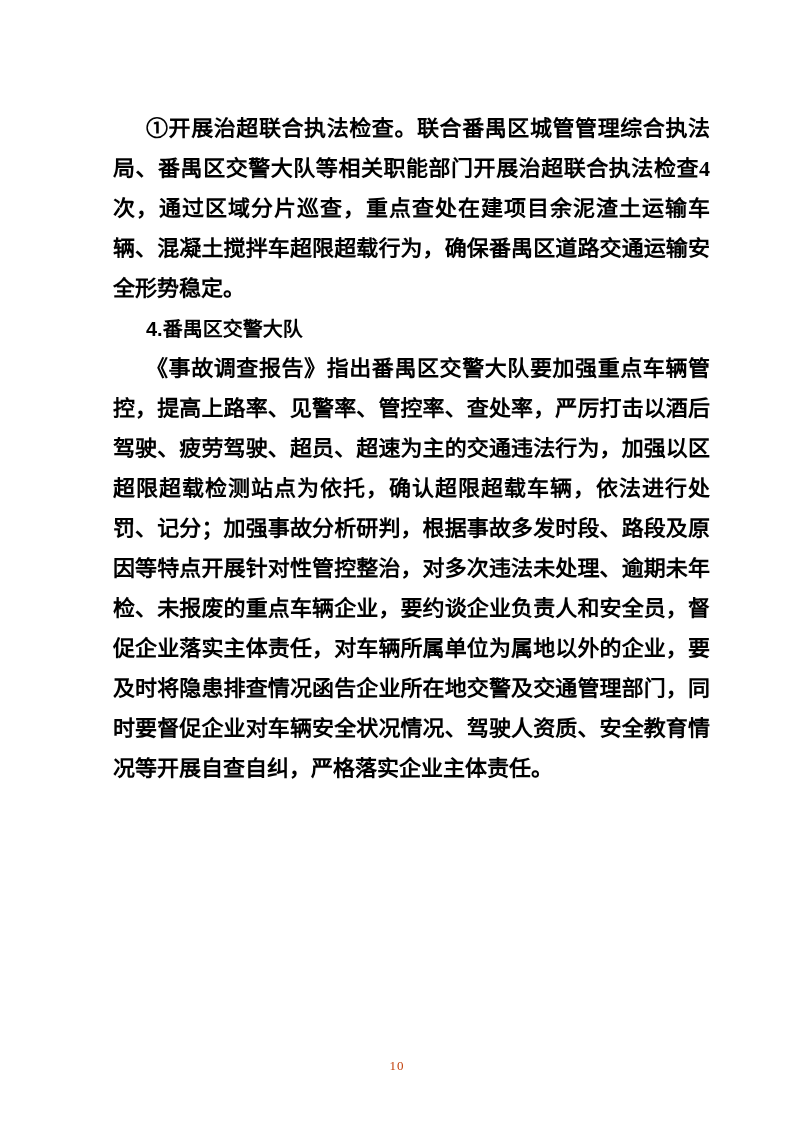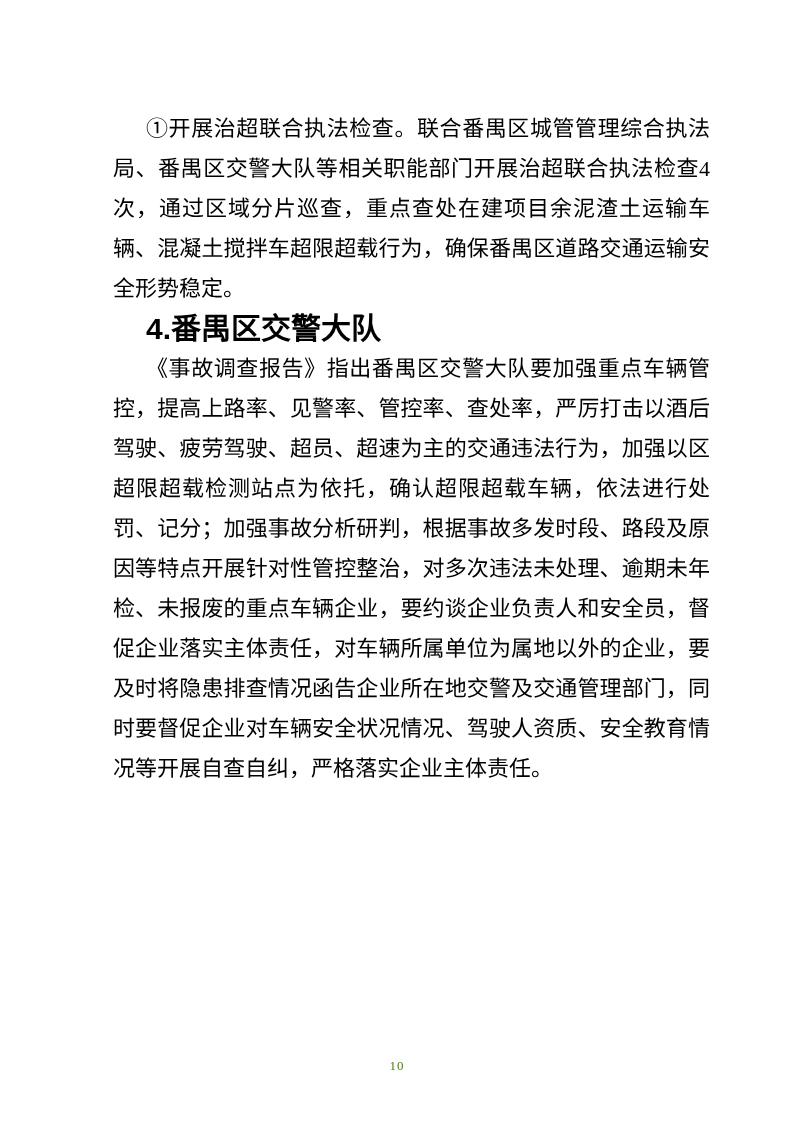--- a/index.html
+++ b/index.html
@@ -22,41 +22,41 @@
     top: 109px;
     width: 597px;
   }
   .body-para {
     margin: 0;
     font-size: 22px;
     line-height: 40px;
     text-align: justify;
     text-justify: inter-ideograph;
     text-indent: 33px;
-    font-weight: normal;
+    font-weight: bold;
     word-break: break-all;
   }
   .section-heading {
     margin: 0;
-    font-size: 30px;
+    font-size: 20px;
     line-height: 40px;
     text-indent: 33px;
     font-weight: bold;
     font-family: "Liberation Sans", "DejaVu Sans", sans-serif;
   }
   .page-number {
     position: absolute;
     left: 0;
     right: 0;
     top: 1058px;
     text-align: center;
     font-size: 13px;
     letter-spacing: 1px;
     font-family: "Liberation Serif", "DejaVu Serif", serif;
-    color: #4d7c0f;
+    color: #c2410c;
   }
 </style>
 </head>
 <body>
 
 <div class="page">
   <div class="content">
     <p class="body-para">①开展治超联合执法检查。联合番禺区城管管理综合执法局、番禺区交警大队等相关职能部门开展治超联合执法检查4次，通过区域分片巡查，重点查处在建项目余泥渣土运输车辆、混凝土搅拌车超限超载行为，确保番禺区道路交通运输安全形势稳定。</p>
     <h3 class="section-heading">4.番禺区交警大队</h3>
     <p class="body-para">《事故调查报告》指出番禺区交警大队要加强重点车辆管控，提高上路率、见警率、管控率、查处率，严厉打击以酒后驾驶、疲劳驾驶、超员、超速为主的交通违法行为，加强以区超限超载检测站点为依托，确认超限超载车辆，依法进行处罚、记分；加强事故分析研判，根据事故多发时段、路段及原因等特点开展针对性管控整治，对多次违法未处理、逾期未年检、未报废的重点车辆企业，要约谈企业负责人和安全员，督促企业落实主体责任，对车辆所属单位为属地以外的企业，要及时将隐患排查情况函告企业所在地交警及交通管理部门，同时要督促企业对车辆安全状况情况、驾驶人资质、安全教育情况等开展自查自纠，严格落实企业主体责任。</p>

